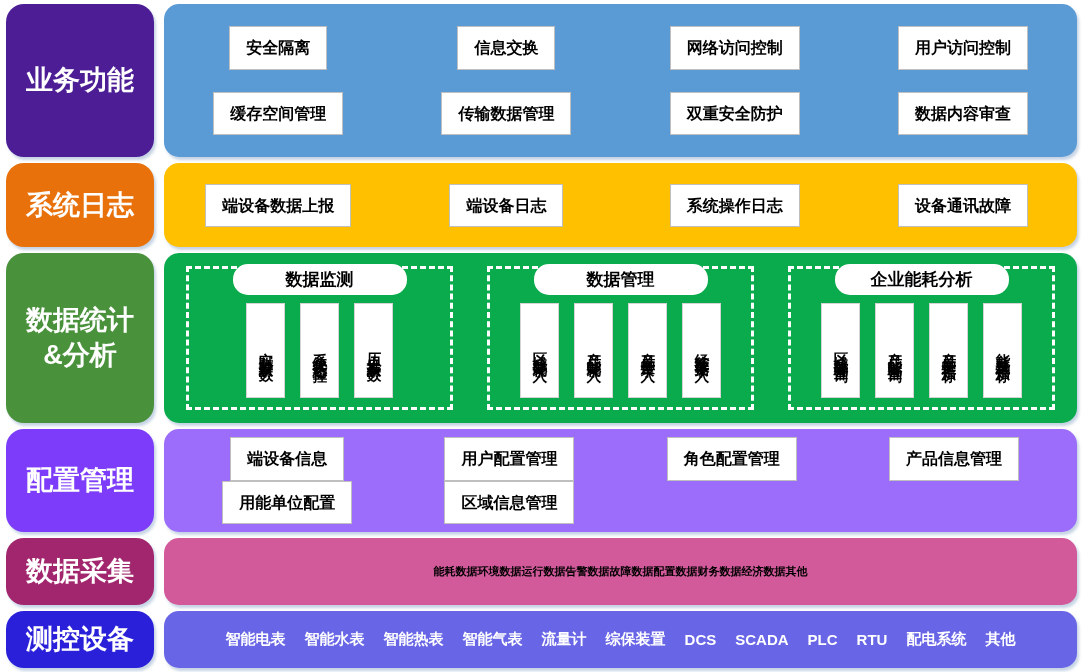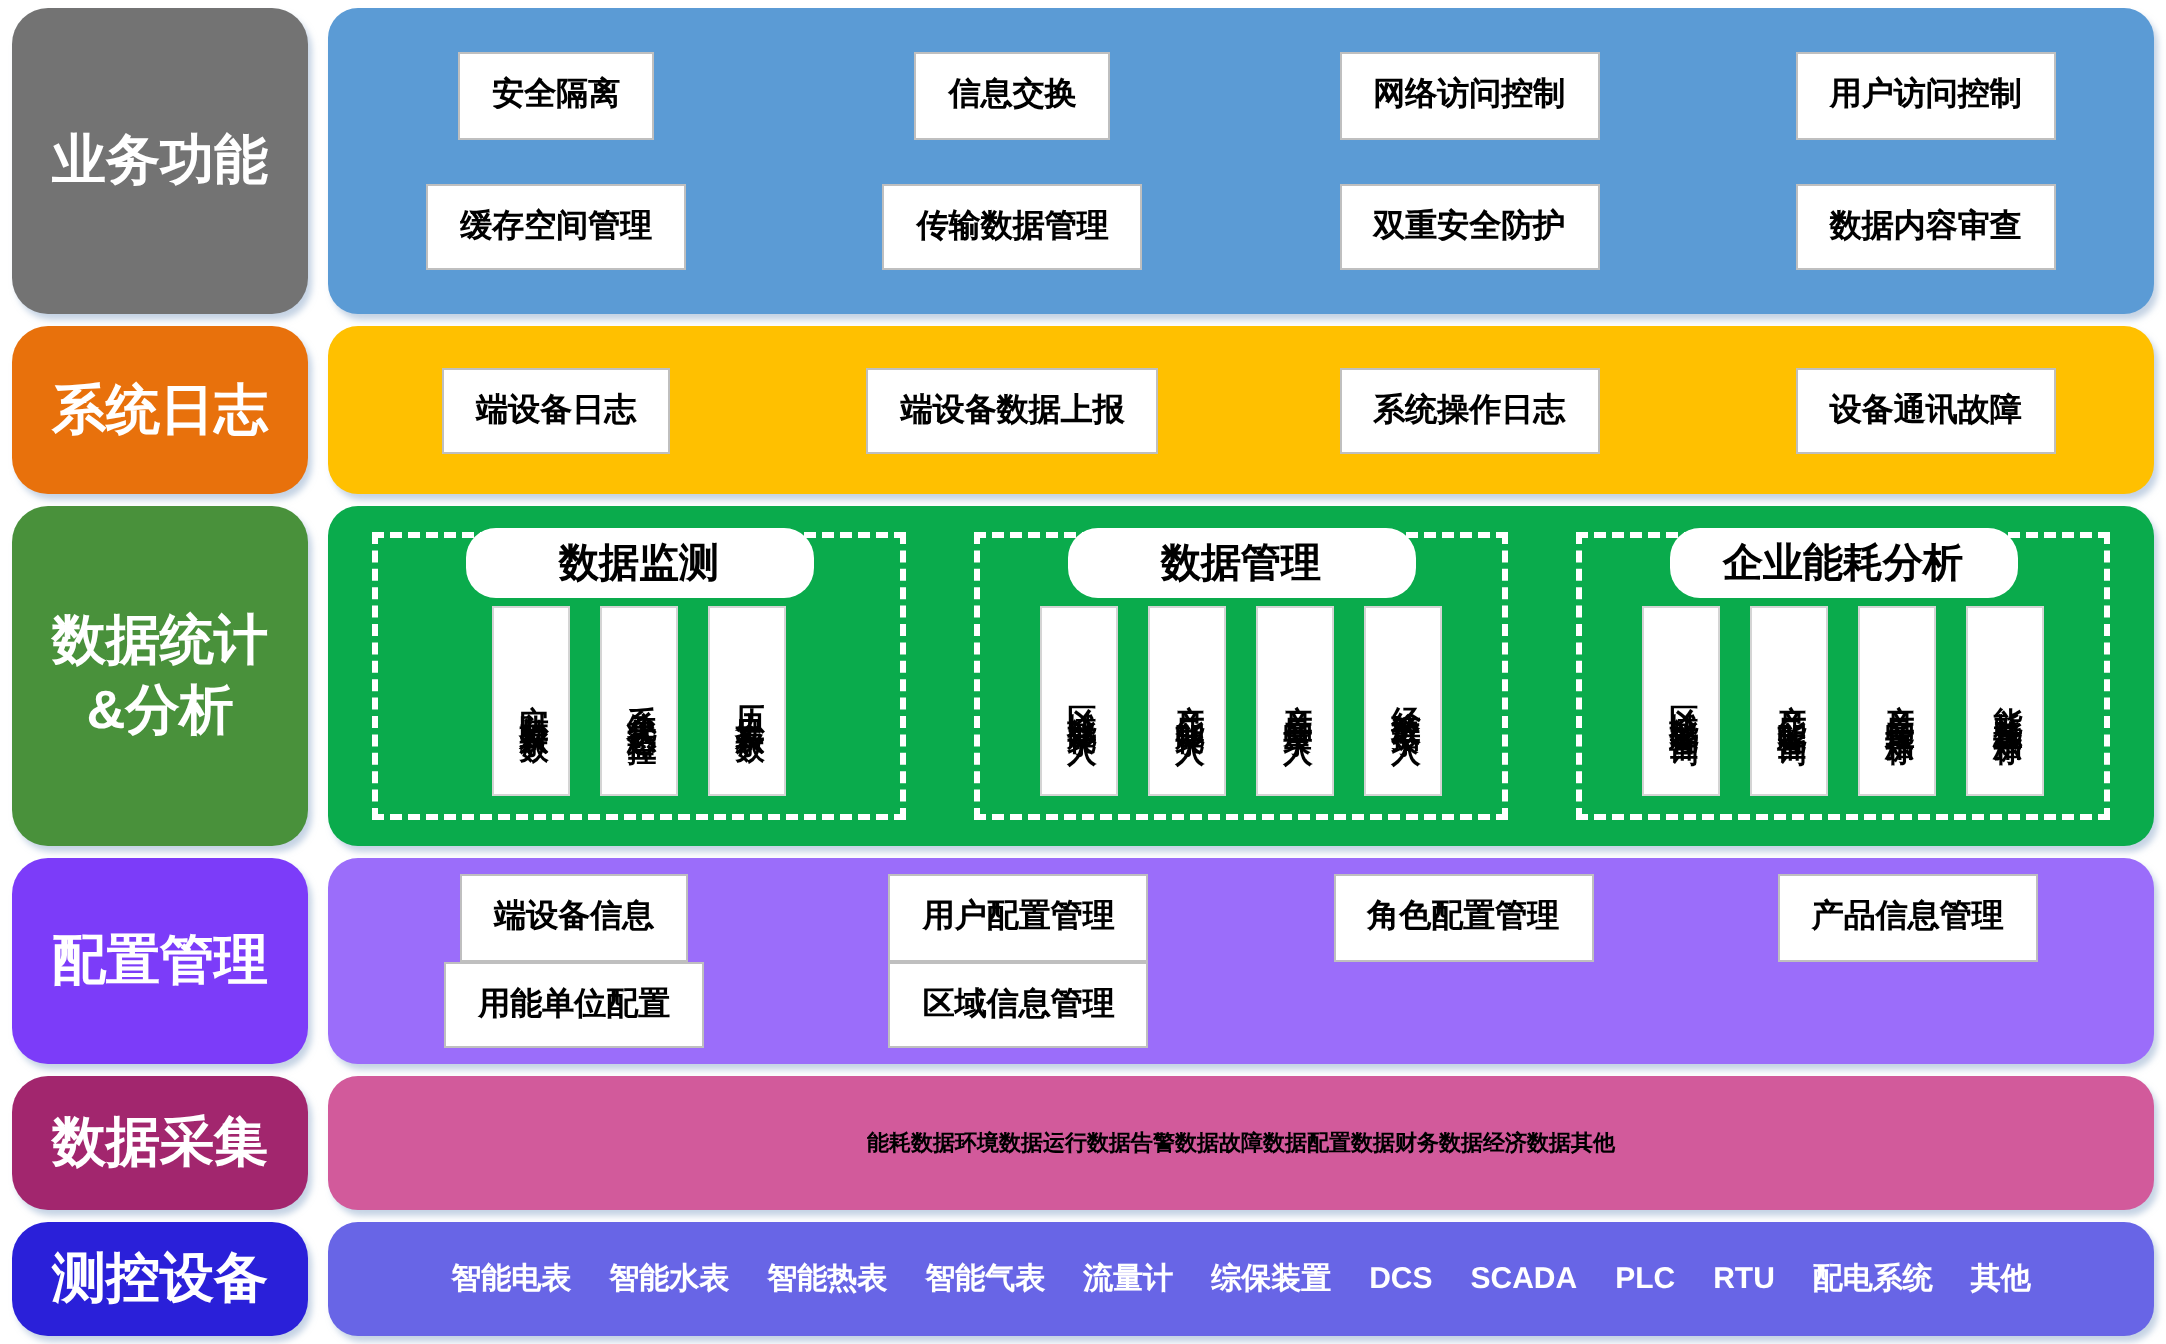--- a/index.html
+++ b/index.html
@@ -12,53 +12,53 @@
           padding:0 17px;box-sizing:border-box;box-shadow:2px 3px 3px rgba(150,175,205,.55);}
   .band{flex:1;border-radius:15px;box-sizing:border-box;box-shadow:2px 3px 3px rgba(150,175,205,.55);min-width:0;}
   .wbox{background:#fff;border:1.5px solid #bfbfbf;font-weight:700;font-size:16px;color:#000;
         padding:11px 16px;white-space:nowrap;line-height:1.2;}
   .band1{display:grid;grid-template-columns:repeat(4,1fr);align-content:space-evenly;justify-items:center;height:100%;}
   .band2{display:grid;grid-template-columns:repeat(4,1fr);align-content:center;justify-items:center;height:100%;}
   .band3{display:flex;justify-content:space-evenly;align-items:stretch;gap:34px;padding:13px 22px;height:100%;}
   .group{flex:1;border:3px dashed #fff;position:relative;display:flex;justify-content:center;align-items:stretch;
          gap:15px;padding:34px 8px 9px;box-sizing:border-box;}
   .pill{position:absolute;top:-5px;left:50%;transform:translateX(-50%);background:#fff;border-radius:15px;
-        min-width:174px;text-align:center;font-weight:700;font-size:20px;color:#000;padding:4px 12px;
+        min-width:174px;text-align:center;font-weight:700;font-size:17px;color:#000;padding:4px 12px;
         box-sizing:border-box;white-space:nowrap;}
   .vbox{background:#fff;border:1px solid #d4d4d4;writing-mode:vertical-rl;text-orientation:upright;
         font-weight:700;font-size:14.5px;color:#000;letter-spacing:3px;padding:7px 9px;text-align:center;}
   .band4{display:grid;grid-template-columns:repeat(4,1fr);align-content:center;justify-items:center;height:100%;padding:0 12px;box-sizing:border-box;}
   .band5{display:flex;align-items:center;justify-content:center;height:100%;color:#000000;font-weight:700;font-size:11px;}
   .band6{display:flex;align-items:center;justify-content:center;gap:19px;height:100%;color:#fff;font-weight:700;font-size:15px;}
   .itm{white-space:nowrap;}
 </style>
 </head>
 <body>
 
 <div class="wrap">
 
   <div class="row row1">
-    <div class="rlabel" style="background-color: #737373;">业务功能</div>
+    <div class="rlabel" style="background-color: #4c1d95;">业务功能</div>
     <div class="band band1" style="background-color: rgb(91, 155, 213);">
       <div class="wbox">安全隔离</div>
       <div class="wbox">信息交换</div>
       <div class="wbox">网络访问控制</div>
       <div class="wbox">用户访问控制</div>
       <div class="wbox">缓存空间管理</div>
       <div class="wbox">传输数据管理</div>
       <div class="wbox">双重安全防护</div>
       <div class="wbox">数据内容审查</div>
     </div>
   </div>
 
   <div class="row row2">
     <div class="rlabel" style="background-color: rgb(232, 113, 12);">系统日志</div>
     <div class="band band2" style="background-color: rgb(255, 192, 0);">
+      <div class="wbox">端设备数据上报</div>
       <div class="wbox">端设备日志</div>
-      <div class="wbox">端设备数据上报</div>
       <div class="wbox">系统操作日志</div>
       <div class="wbox">设备通讯故障</div>
     </div>
   </div>
 
   <div class="row row3">
     <div class="rlabel" style="background-color: rgb(73, 145, 59);">数据统计&amp;分析</div>
     <div class="band band3" style="background-color: rgb(10, 171, 76);">
 
       <div class="group">

